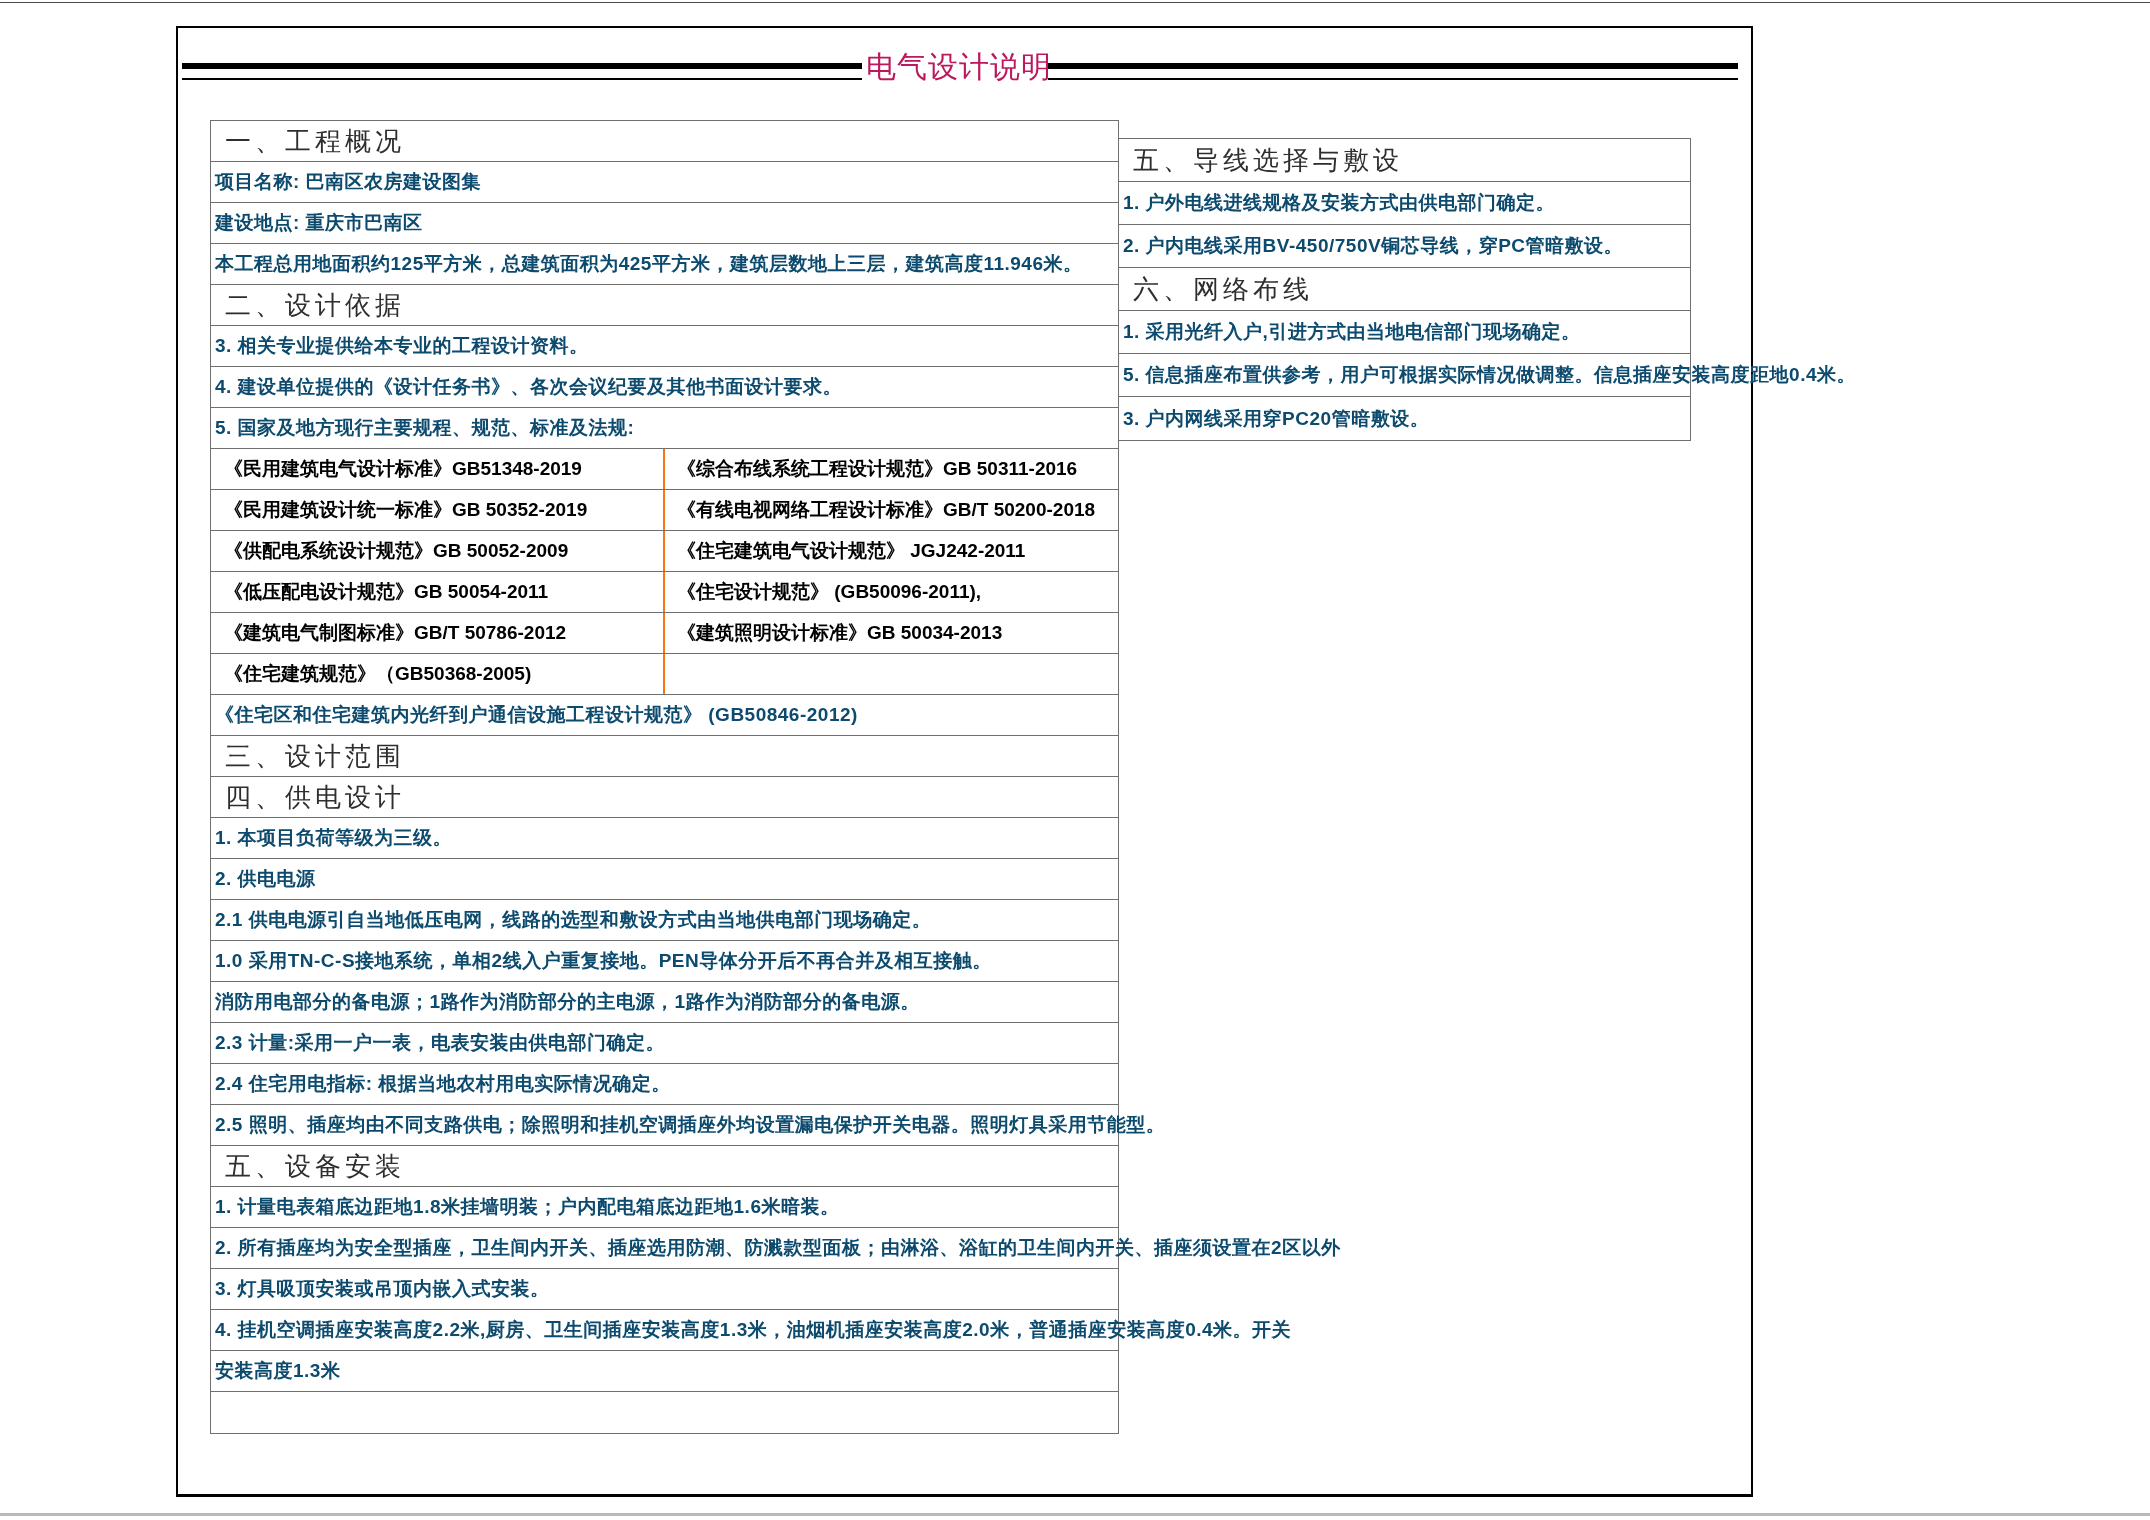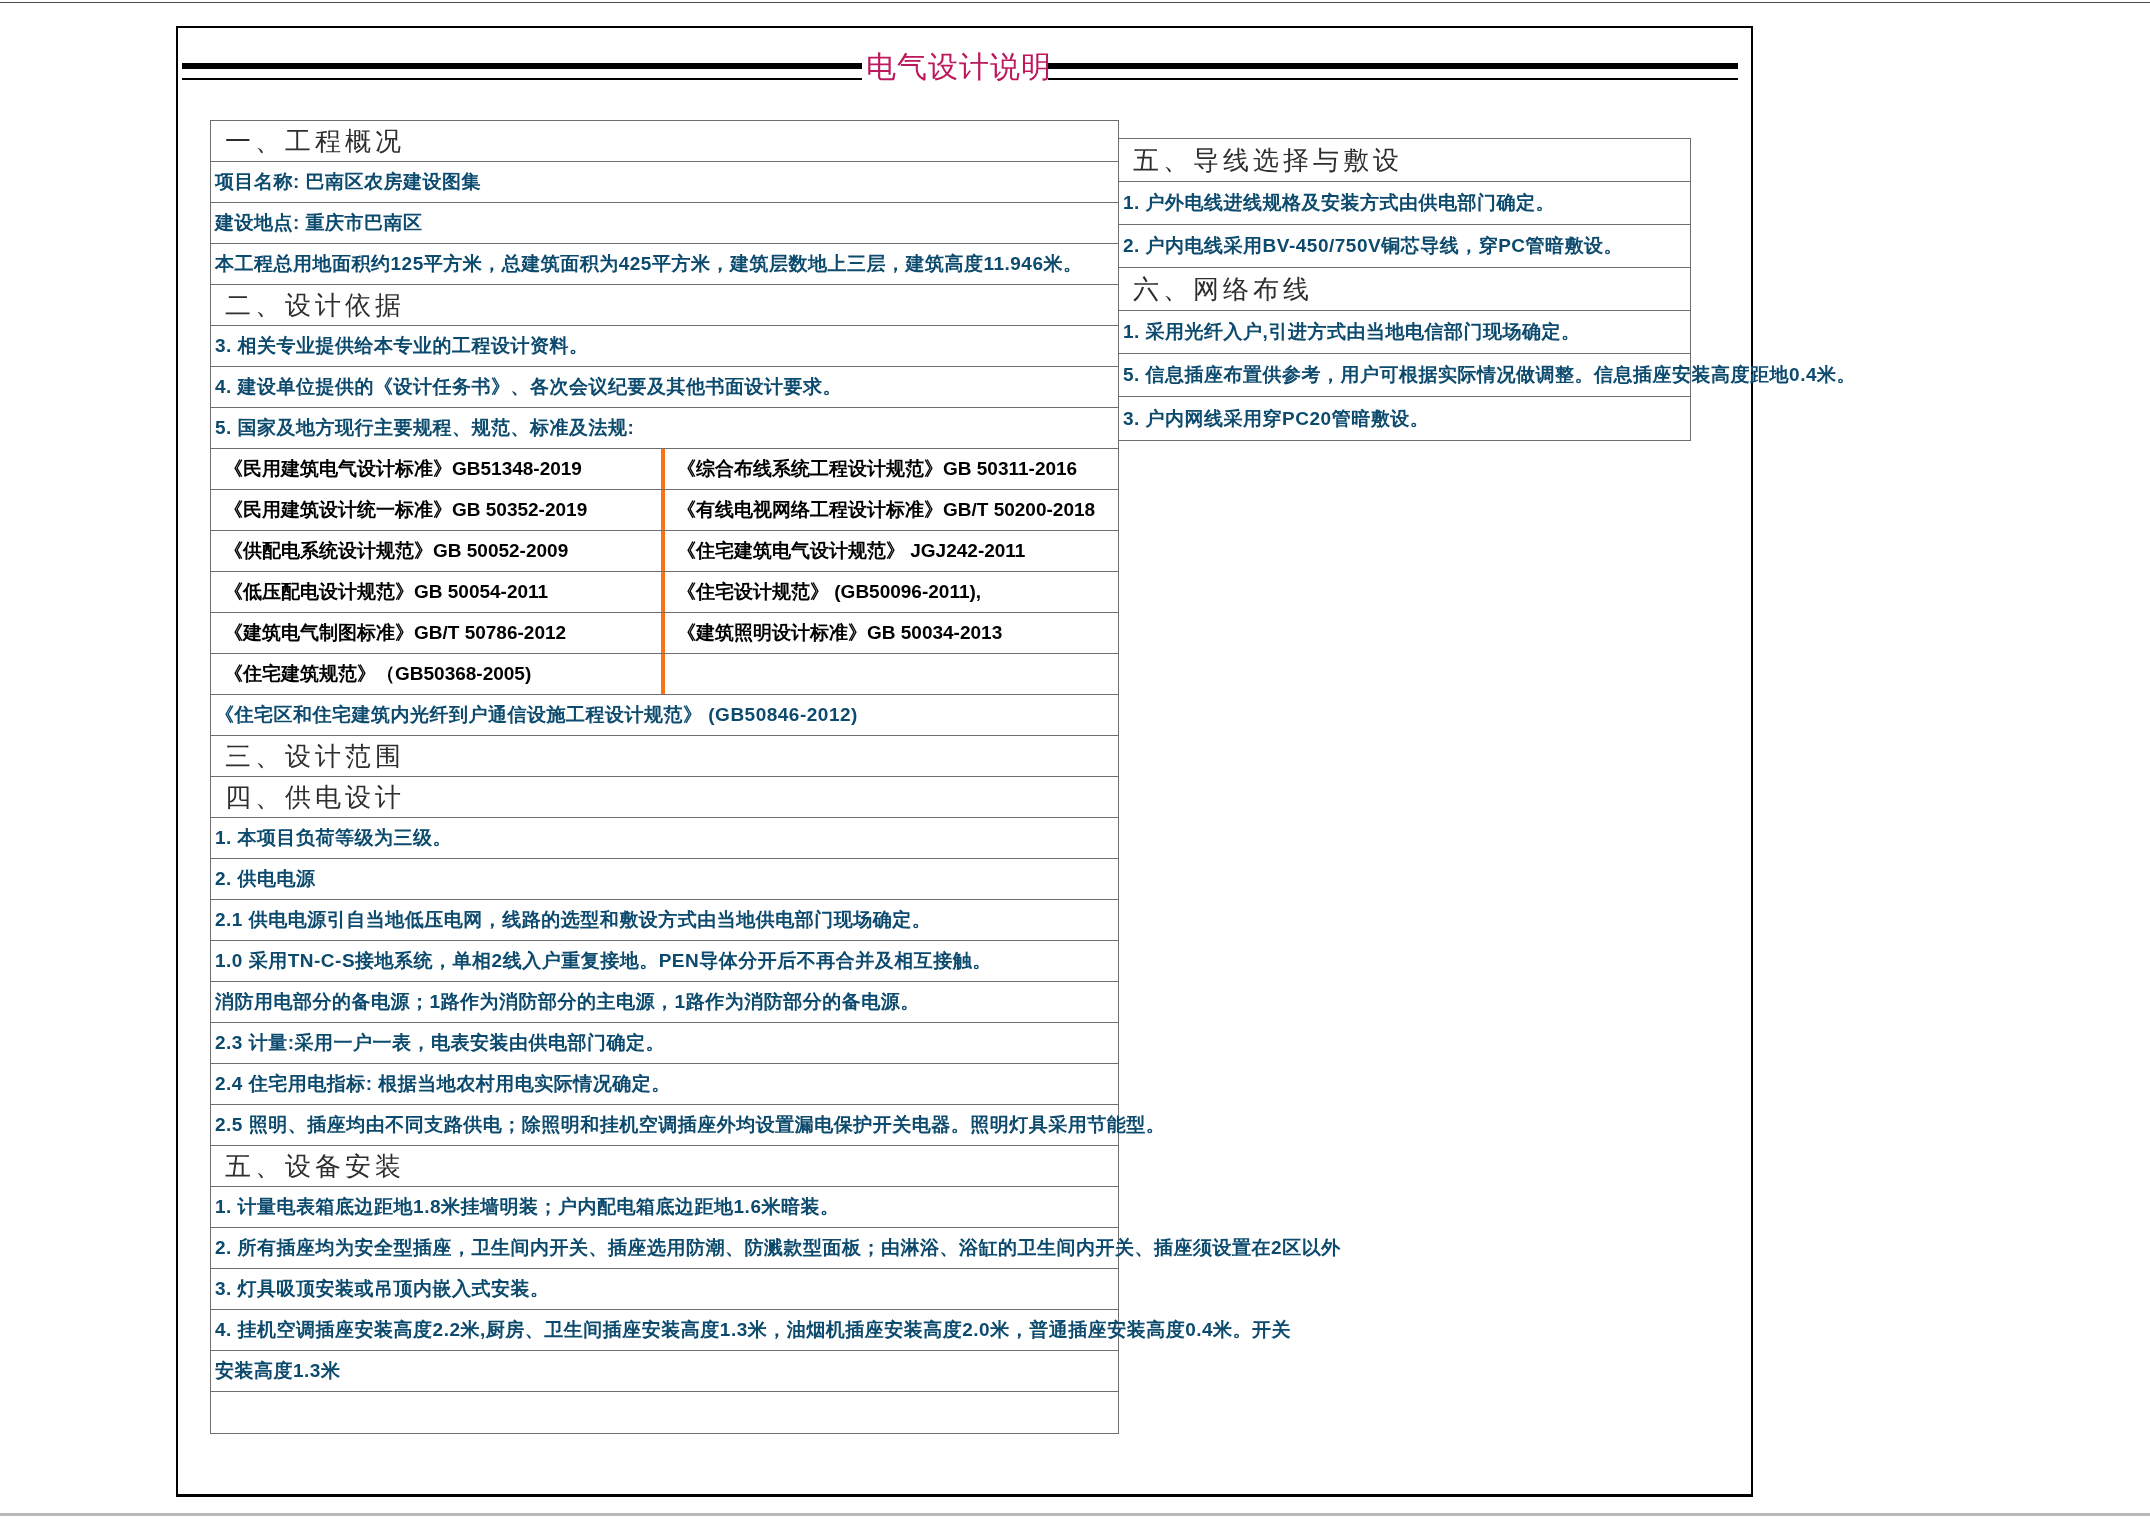--- a/index.html
+++ b/index.html
@@ -32,21 +32,21 @@
     position:relative;height:41px;border-bottom:1px solid #6f6f6f;box-sizing:border-box;
     display:flex;align-items:center;white-space:nowrap;overflow:visible;
   }
   .tbl-right .trow{height:43px;}
   .tbl .trow:last-child{border-bottom:none;text-align:center;}
   .trow.hd{font-size:26px;color:#2e2e2e;padding-left:14px;letter-spacing:4px;font-weight:normal;}
   .trow.tx{font-size:19px;font-weight:bold;color:#0c4a6e;padding-left:4px;letter-spacing:0.5px;}
   .trow.split{padding:0;}
   .split .cl{
     width:454px;height:100%;display:flex;align-items:center;box-sizing:border-box;
-    border-right:4px solid #f97316;padding-left:13px;font-size:19px;font-weight:bold;white-space:nowrap;
+    border-right:2px solid #f97316;padding-left:13px;font-size:19px;font-weight:bold;white-space:nowrap;
   }
   .split .cr{
     flex:1;height:100%;display:flex;align-items:center;box-sizing:border-box;
     padding-left:12px;font-size:19px;font-weight:bold;white-space:nowrap;
   }
 </style>
 </head>
 <body>
 
 <div class="canvas">

